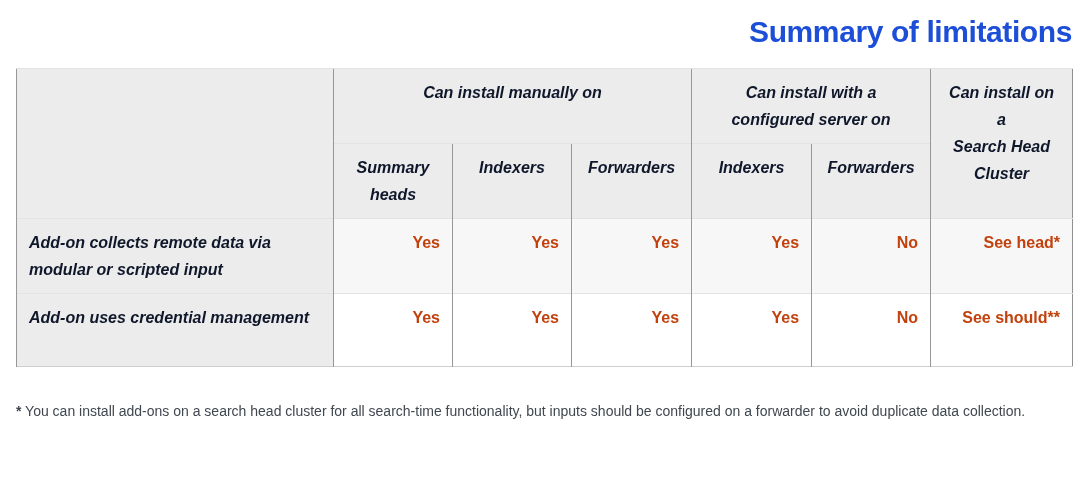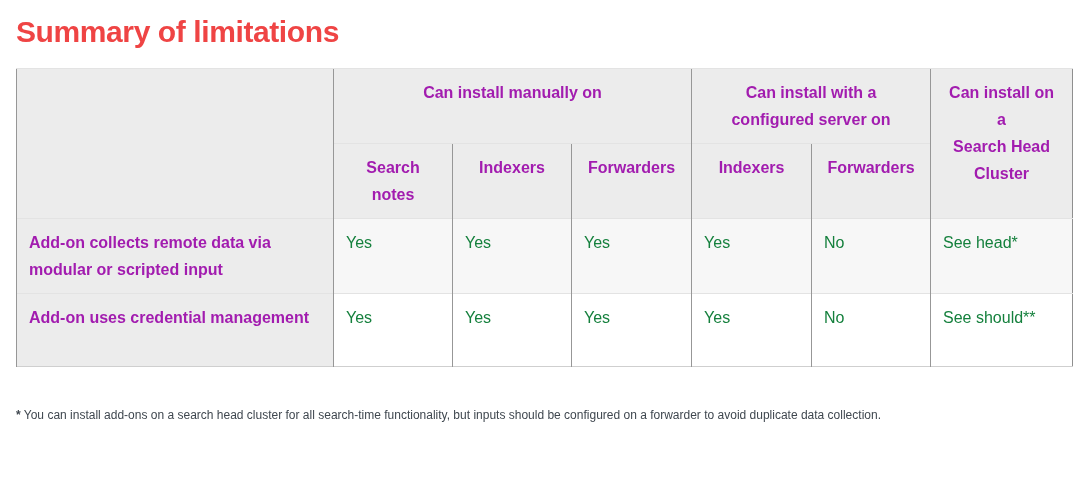--- a/index.html
+++ b/index.html
@@ -13,65 +13,67 @@
     width: 1089px;
     min-height: 494px;
     padding: 13px 17px 10px 16px;
   }
   .page-title {
     margin: 0 0 17px 0;
     font-size: 30px;
     line-height: 38px;
     font-weight: 700;
     letter-spacing: -0.4px;
-    color: #ef4444;
+    color: #1d4ed8;
+    text-align: right;
   }
   table.limits {
     width: 1056px;
     border-collapse: collapse;
     table-layout: fixed;
     border: 1px solid #8f8f8f;
     border-top-color: #dedede;
     border-bottom-color: #cfcfcf;
   }
   table.limits th, table.limits td {
     border-left: 1px solid #979797;
     border-top: 1px solid #e3e3e3;
     font-size: 16px;
     line-height: 27px;
     padding: 10px 12px;
     vertical-align: top;
   }
   table.limits th {
     background: #ececec;
-    color: #a21caf;
+    color: #0f172a;
     font-weight: 700;
     text-align: center;
+    font-style: italic;
   }
   table.limits th.row-label {
     text-align: left;
     padding-right: 22px;
   }
   table.limits td {
-    text-align: left;
-    color: #15803d;
-    font-weight: 400;
+    text-align: right;
+    color: #c2410c;
+    font-weight: 700;
   }
   tr.group-row th, tr.sub-row th { height: 74px; }
   tr.data-row-1 td, tr.data-row-1 th,
   tr.data-row-2 td, tr.data-row-2 th { height: 73px; }
   tr.data-row-1 td { background: #f7f7f7; }
   tr.data-row-2 td { background: #ffffff; }
   td.strong { font-weight: 700; color: #1d2127; }
   th.shc-header { white-space: pre-line; }
   .footnotes { margin-top: 30px; width: 1058px; }
   .footnotes p {
     margin: 0 0 10px 0;
-    font-size: 12px;
-    line-height: 36px;
+    font-size: 14px;
+    line-height: 28px;
     color: #3f474f;
   }
   .footnotes strong { color: #3f474f; }
 </style>
 </head>
 <body>
 
 <div class="page">
 
   <h1 class="page-title">Summary of limitations</h1>
@@ -88,21 +90,21 @@
     </colgroup>
     <tbody>
       <tr class="group-row">
         <th rowspan="2"></th>
         <th colspan="3">Can install manually on</th>
         <th colspan="2">Can install with a configured server on</th>
         <th rowspan="2" class="shc-header">Can install on a
 Search Head Cluster</th>
       </tr>
       <tr class="sub-row">
-        <th>Search notes</th>
+        <th>Summary heads</th>
         <th>Indexers</th>
         <th>Forwarders</th>
         <th>Indexers</th>
         <th>Forwarders</th>
       </tr>
       <tr class="data-row-1">
         <th class="row-label">Add-on collects remote data via modular or scripted input</th>
         <td>Yes</td>
         <td>Yes</td>
         <td>Yes</td>

